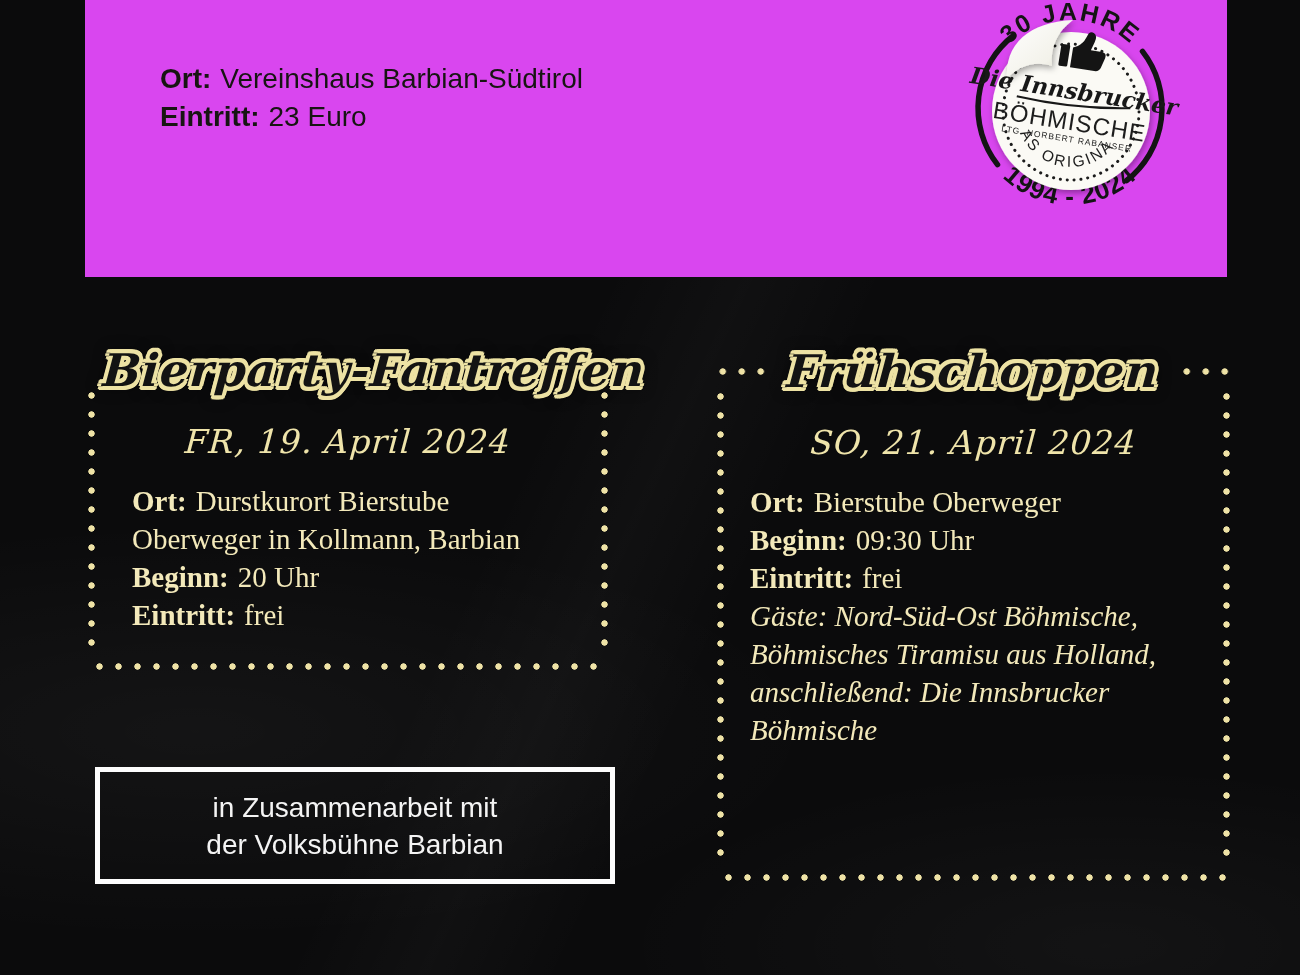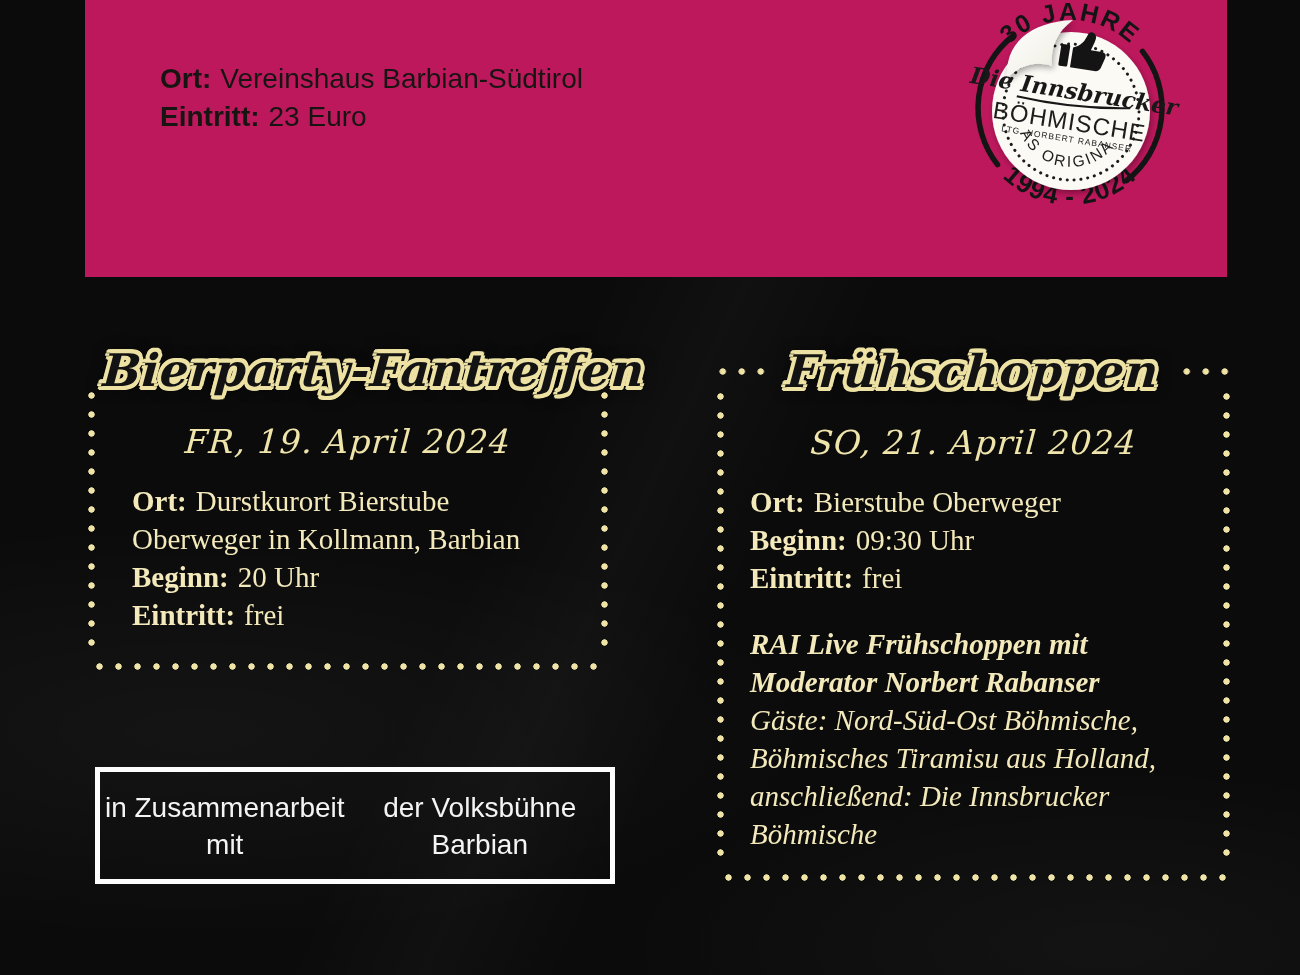--- a/index.html
+++ b/index.html
@@ -5,21 +5,21 @@
   html,body{margin:0;padding:0;background:#000;}
   #page{position:relative;width:1300px;height:975px;background:#0b0b0c;overflow:hidden;
         font-family:"Liberation Sans",sans-serif;}
   
   #page::before{content:"";position:absolute;inset:0;pointer-events:none;background:
     radial-gradient(900px 300px at 15% 75%, rgba(255,255,255,0.04), transparent 70%),
     radial-gradient(700px 260px at 85% 97%, rgba(255,255,255,0.035), transparent 70%),
     linear-gradient(115deg, transparent 42%, rgba(255,255,255,0.025) 50%, transparent 58%);}
 
   
-  .panel{position:absolute;left:85px;top:0;width:1142px;height:277px;background:#be185d;}
+  .panel{position:absolute;left:85px;top:0;width:1142px;height:277px;background:#d946ef;}
   .info{position:absolute;left:75px;top:60px;color:#171512;font-size:28px;line-height:38px;}
   .info p{margin:0;white-space:nowrap;}
   .lbl{font-weight:bold;margin-right:9px;}
 
   .badge{position:absolute;left:963px;top:0;width:220px;height:230px;}
 
   
   .event-box{position:absolute;}
   .event-box.left{left:88px;top:370px;width:520px;height:300px;}
   .event-box.right{left:717px;top:371px;width:513px;height:510px;}
@@ -45,21 +45,21 @@
 
   .event-body{margin-top:21px;color:#f3e9ba;font-size:29px;line-height:38px;font-family:Liberation Serif, serif;}
   .left  .event-body{padding:0 26px 0 44px;}
   .right .event-body{padding:0 22px 0 33px;}
   .event-body p{margin:0;}
   .note-bold{margin-top:28px !important;font-weight:bold;font-style:italic;}
   .note-italic{font-style:italic;}
 
   
   .footer-box{position:absolute;left:95px;top:767px;width:520px;height:117px;box-sizing:border-box;
-    border:5px solid #fdfdfd;display:flex;align-items:center;justify-content:center;
+    border:5px solid #fdfdfd;display:flex;flex-direction:column;align-items:center;justify-content:center;
     color:#f4f4f4;font-size:28px;line-height:37px;text-align:center;}
 </style>
 </head>
 <body>
 
 <div id="page">
 
   <div class="panel">
     <div class="info">
       <p><b class="lbl">Ort:</b><span>Vereinshaus Barbian-Südtirol</span></p>
@@ -137,21 +137,20 @@
     </div>
     <div class="vdots l"></div>
     <div class="vdots r"></div>
     <div class="bdots"></div>
 
     <div class="script-date">SO, 21. April 2024</div>
     <div class="event-body">
       <p><b class="lbl">Ort:</b><span>Bierstube Oberweger</span></p>
       <p><b class="lbl">Beginn:</b><span>09:30 Uhr</span></p>
       <p><b class="lbl">Eintritt:</b><span>frei</span></p>
-      <p class="note-bold">RAI Live Frühschoppen mit Moderator Norbert Rabanser</p>
       <p class="note-italic">Gäste: Nord-Süd-Ost Böhmische, Böhmisches Tiramisu aus Holland, anschließend: Die Innsbrucker Böhmische</p>
     </div>
   </section>
 
   <div class="footer-box">
     <div>in Zusammenarbeit mit</div>
     <div>der Volksbühne Barbian</div>
   </div>
 
 </div>

